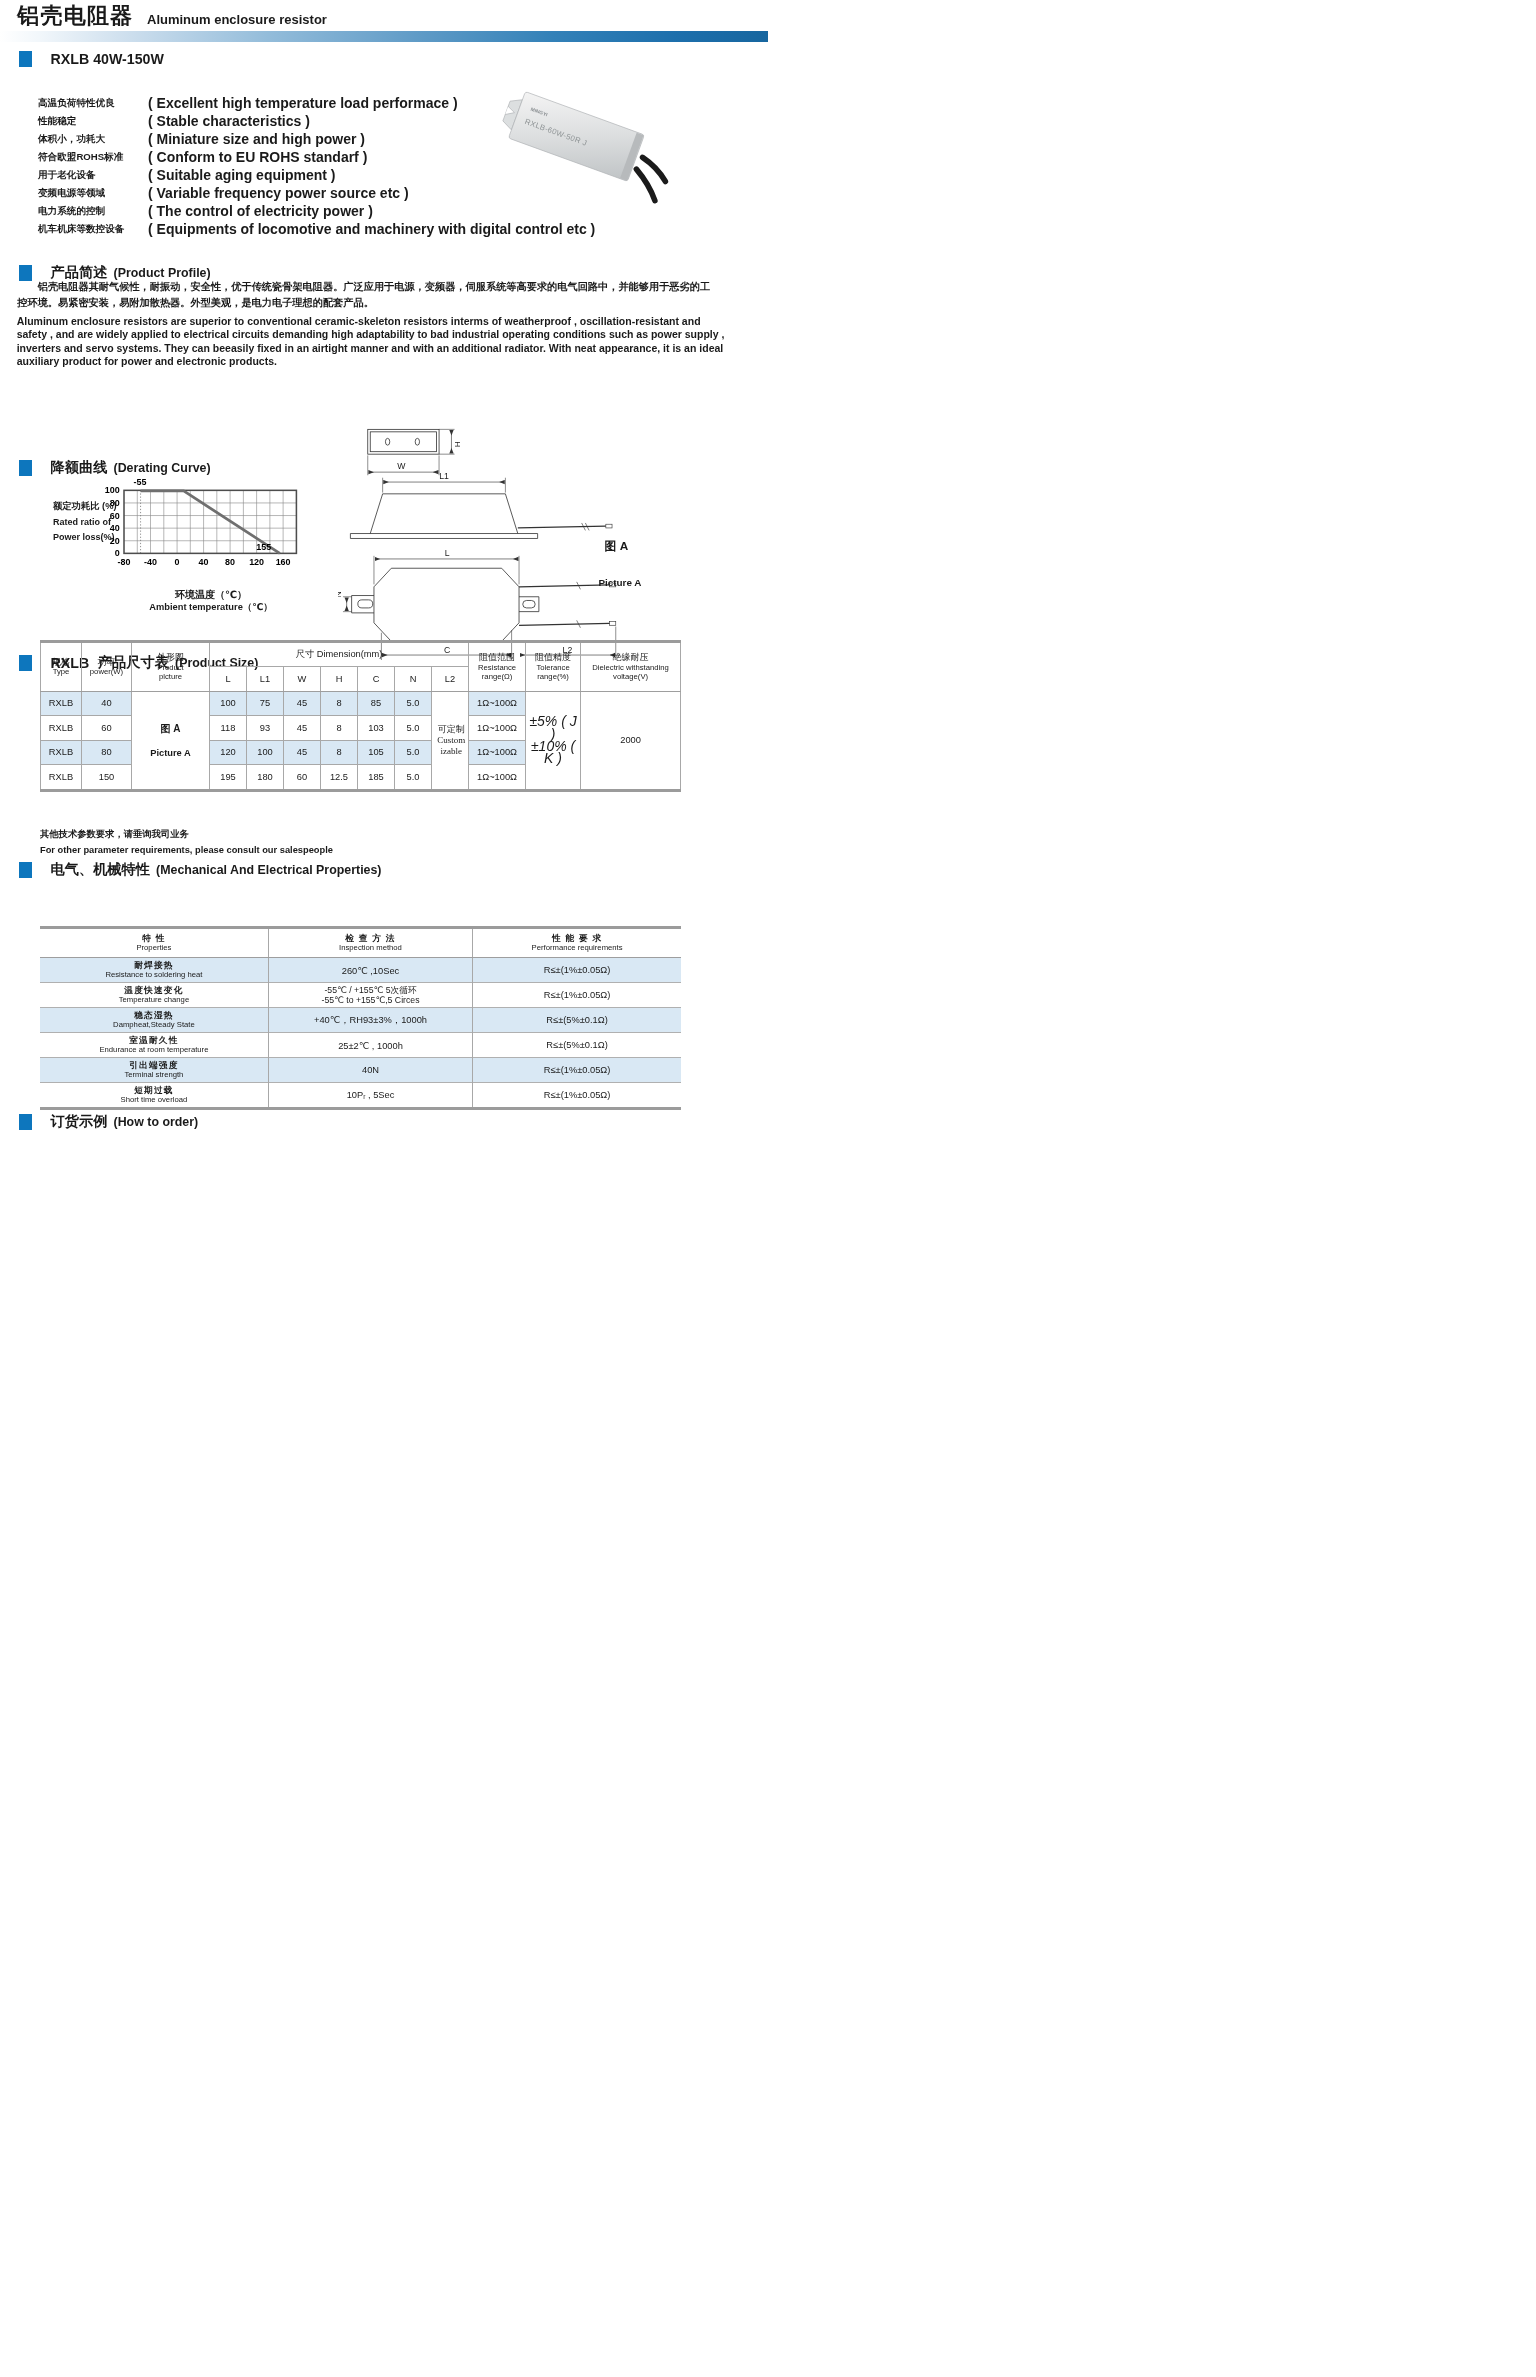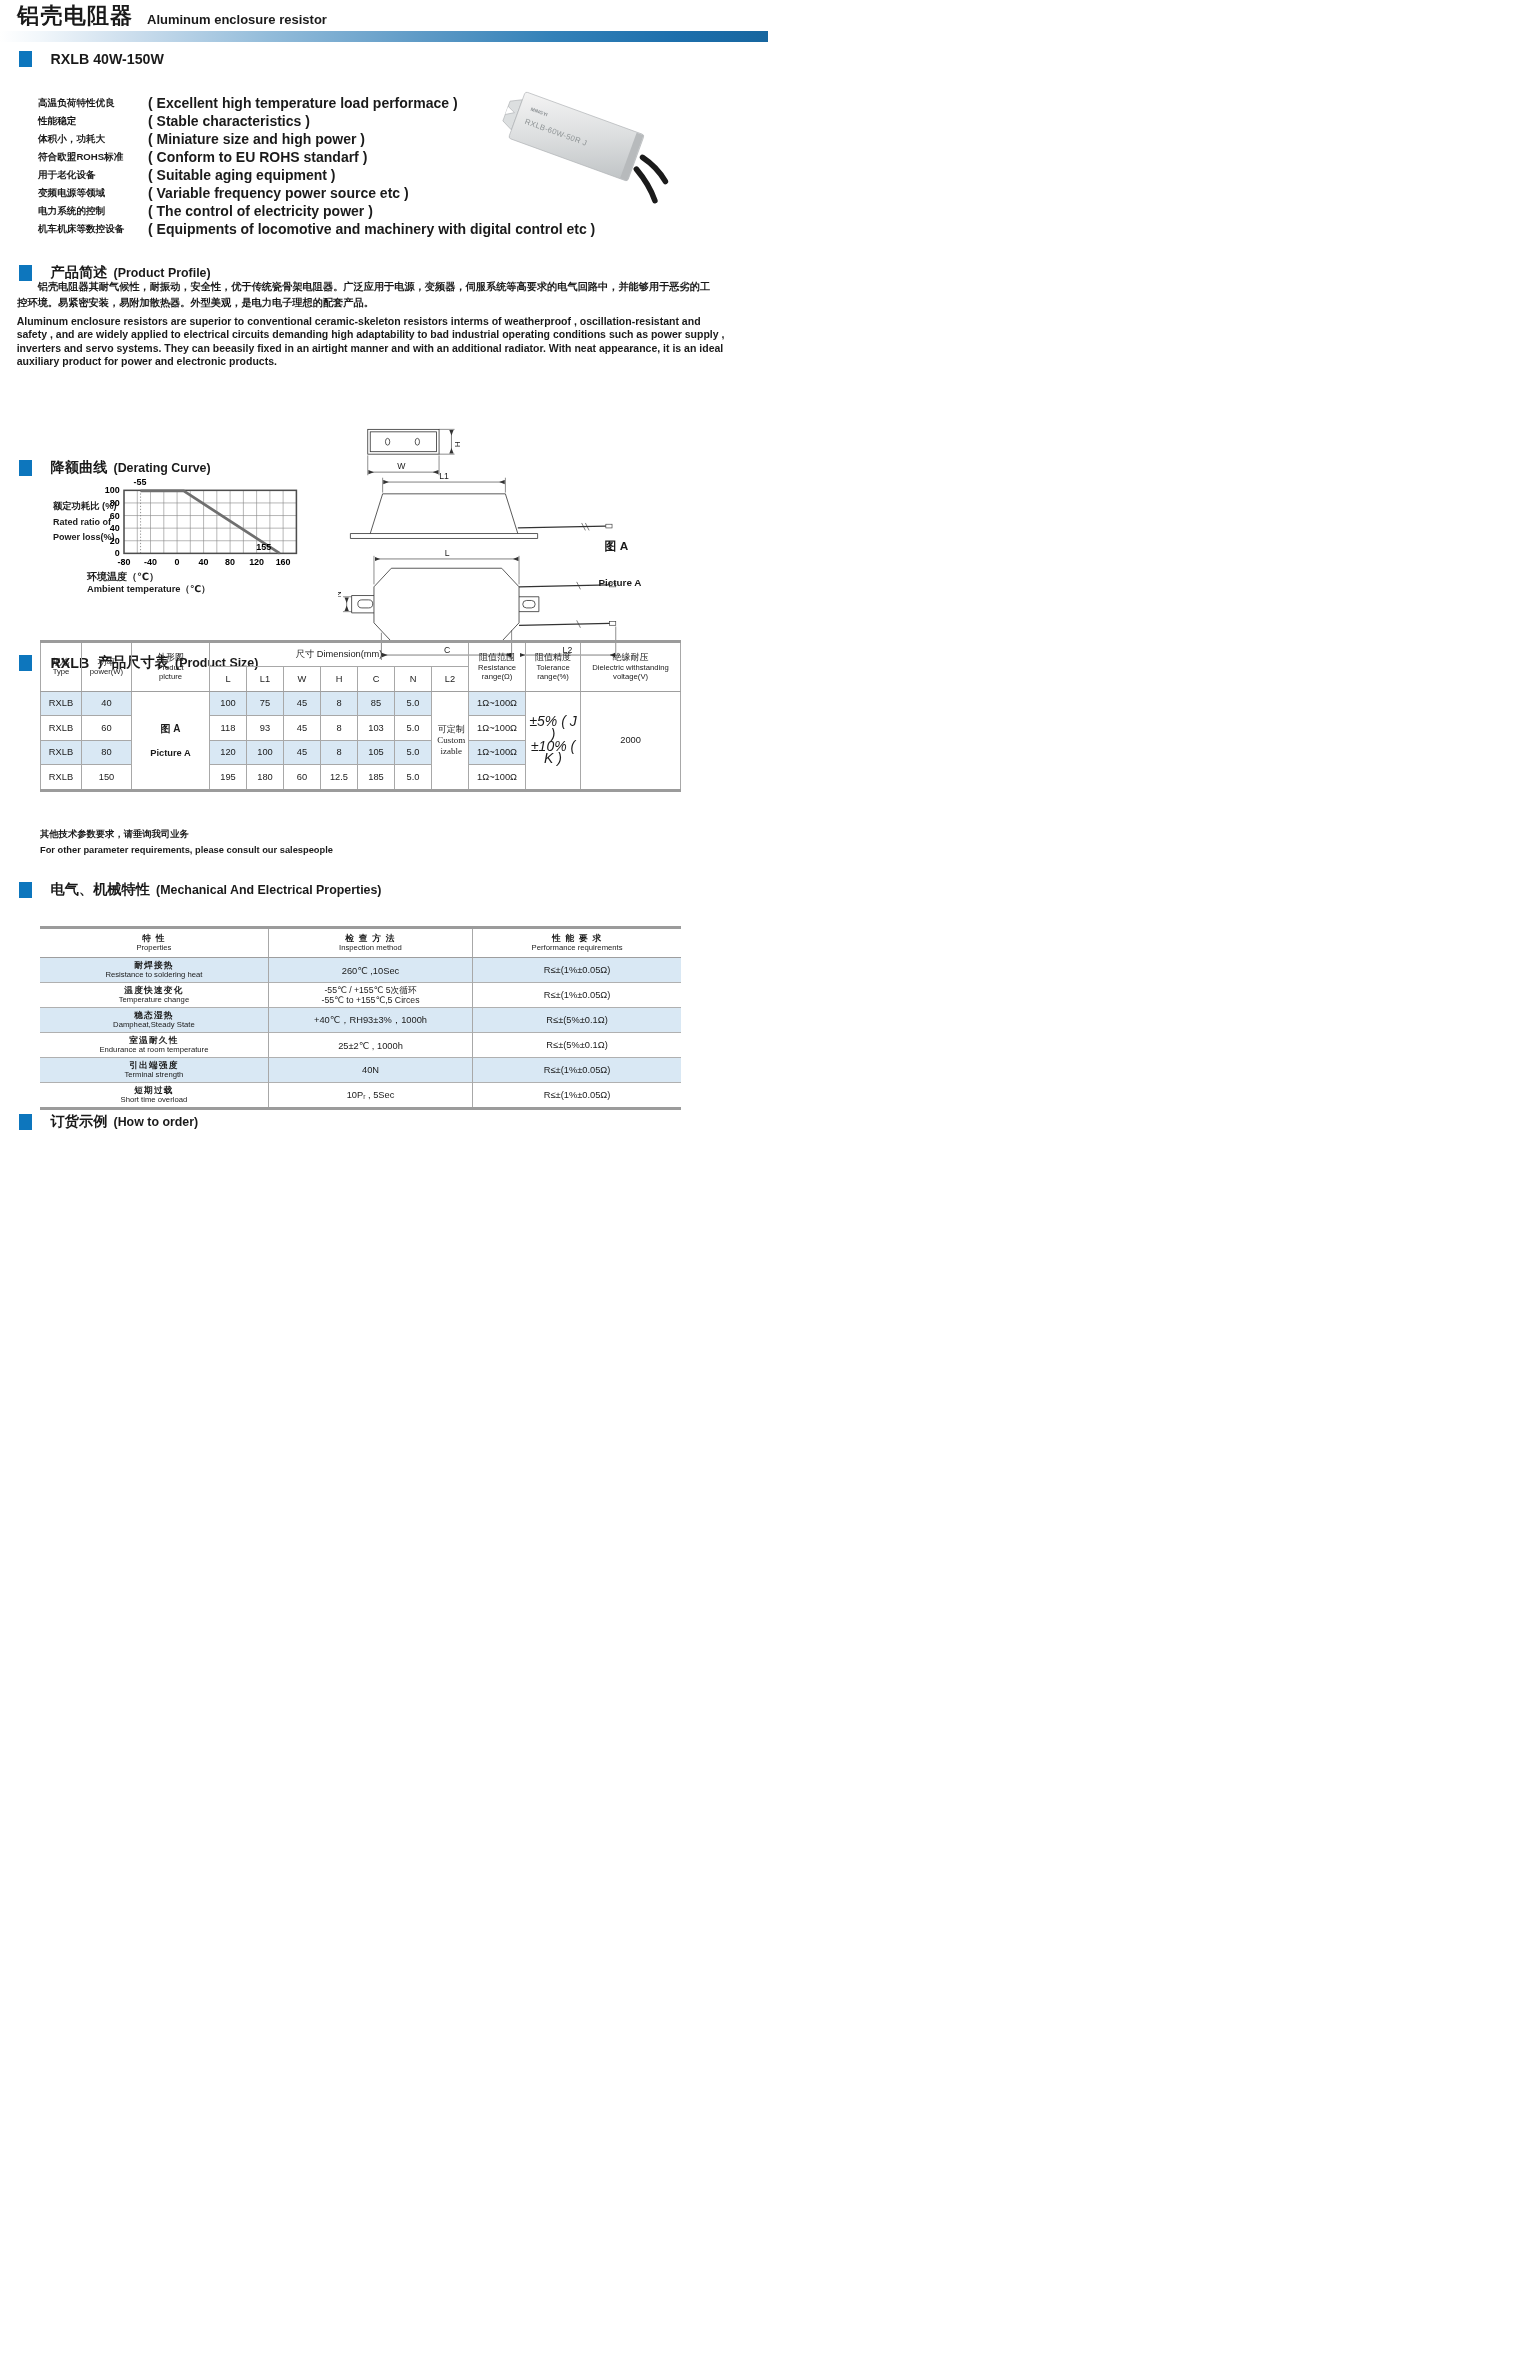--- a/index.html
+++ b/index.html
@@ -28,21 +28,21 @@
   
   .profile-cn { position:absolute; left:17.3px; top:279px; width:695px; font-size:10.2px; font-weight:600;
                 line-height:15.5px; text-indent:20.4px; }
   .profile-en { position:absolute; left:16.7px; top:315px; width:717px; font-size:10.5px; font-weight:bold;
                 line-height:13.3px; }
 
   
   .chart-svg { position:absolute; left:46px; top:465px; }
   .y-axis-label { position:absolute; left:53px; top:499px; font-size:9px; font-weight:600; line-height:15.5px; }
   .y-axis-label .cjk { font-weight:bold; font-size:9.3px; }
-  .x-axis-label { position:absolute; left:87px; top:570px; width:248px; text-align:left;
+  .x-axis-label { position:absolute; left:87px; top:588px; width:248px; text-align:center;
                   font-size:9.3px; font-weight:600; line-height:13px; }
   .x-axis-label .cjk { font-weight:bold; font-size:10px; }
 
   .drawing-svg { position:absolute; left:338px; top:412px; }
   .photo-svg   { position:absolute; left:492px; top:82px; }
 
   
   table { border-collapse:collapse; table-layout:fixed; }
   .size-table { position:absolute; left:40px; top:640px; width:641px;
                 border-top:3.1px solid #9b9b9b; border-bottom:3.1px solid #9b9b9b; }
@@ -424,21 +424,21 @@
       <td>1Ω~100Ω</td>
     </tr>
   </tbody>
     </table>
 
   <div class="notes">
     <div class="note-cn">其他技术参数要求，请垂询我司业务</div>
     <div class="note-en">For other parameter requirements, please consult our salespeople</div>
   </div>
 
-  <div class="section-head" style="top:881px;text-align:center;">
+  <div class="section-head" style="top:861px;text-align:center;">
     <div class="sq"></div>
     <span class="h-cn">电气、机械特性</span>
     <span class="h-en">(Mechanical And Electrical Properties)</span>
   </div>
 
   <table class="props-table">
     <colgroup>
         <col style="width:228px">
         <col style="width:204px">
         <col style="width:208px">

